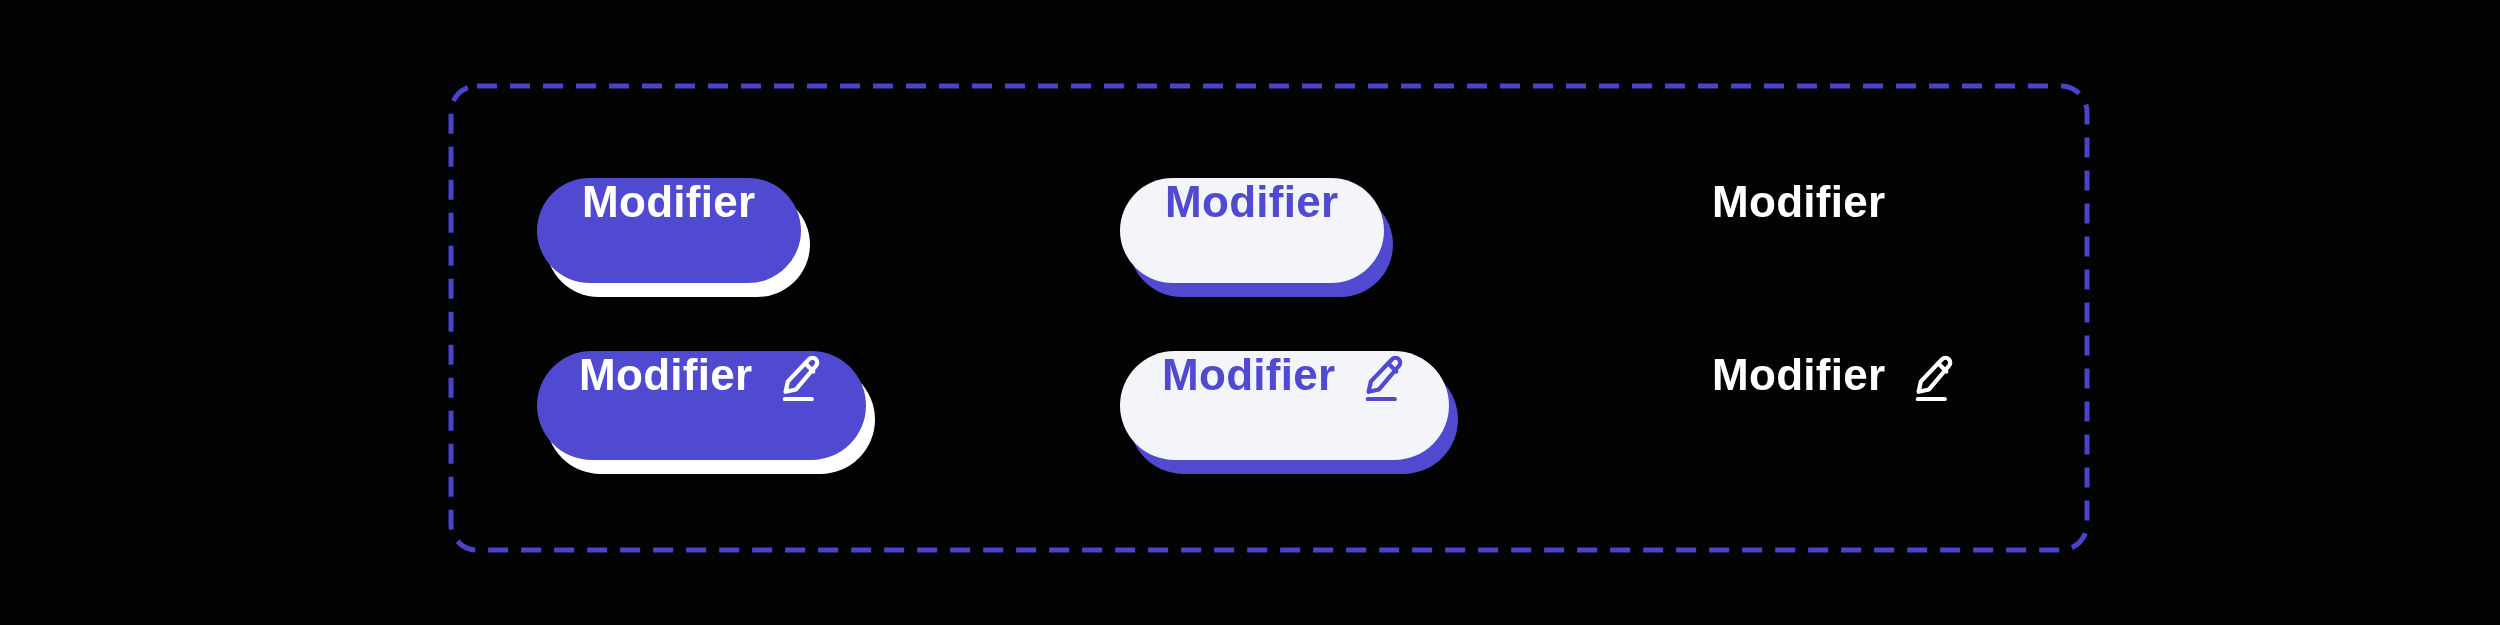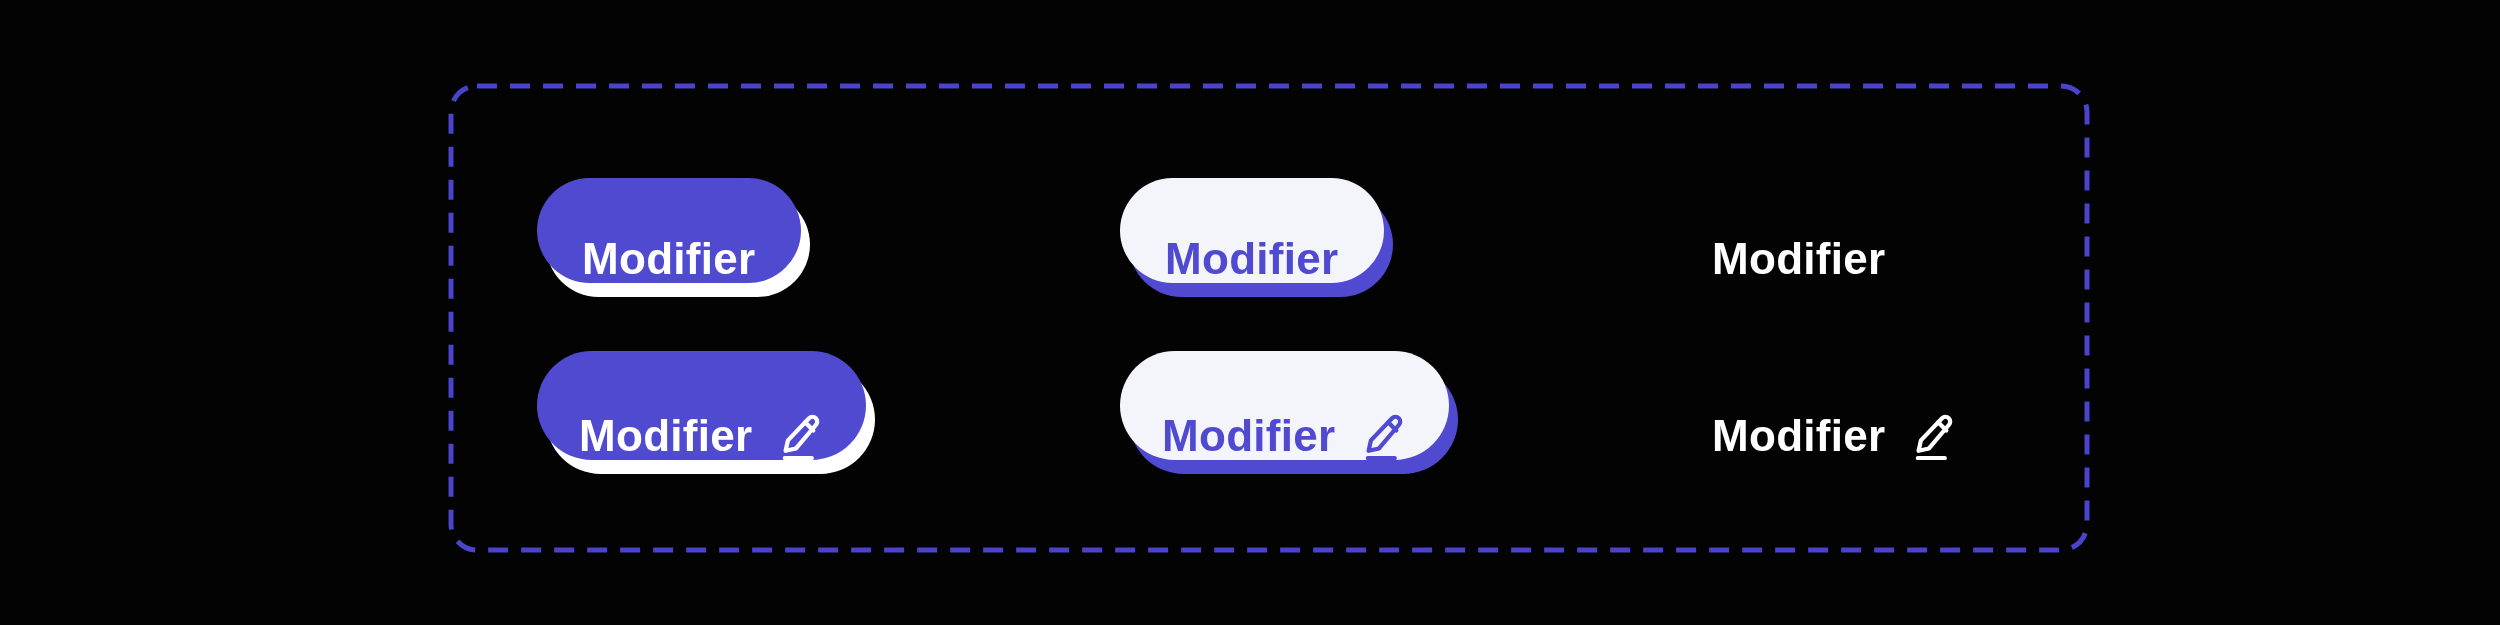--- a/index.html
+++ b/index.html
@@ -18,21 +18,21 @@
   .frame svg{display:block;width:100%;height:100%;}
   .cell{
     position:absolute;height:105px;display:flex;align-items:center;
   }
   .row2{top:351px;height:109px;}
   .col1{left:537px;}
   .col2{left:1120px;}
   .col3{left:1712px;}
   .row1{top:178px;}
   .btn{
-    display:inline-flex;align-items:flex-end;justify-content:center;
+    display:inline-flex;align-items:flex-start;justify-content:center;
     height:100%;border:none;cursor:pointer;
     border-radius:999px;
     padding:0 45px;
     font:700 44px/1.1 "Liberation Sans","DejaVu Sans",sans-serif;
     letter-spacing:0.3px;
     gap:23px;
   }
   .btn--primary{
     background:var(--accent);color:var(--white);
     box-shadow:9px 14px 0 0 var(--white);

